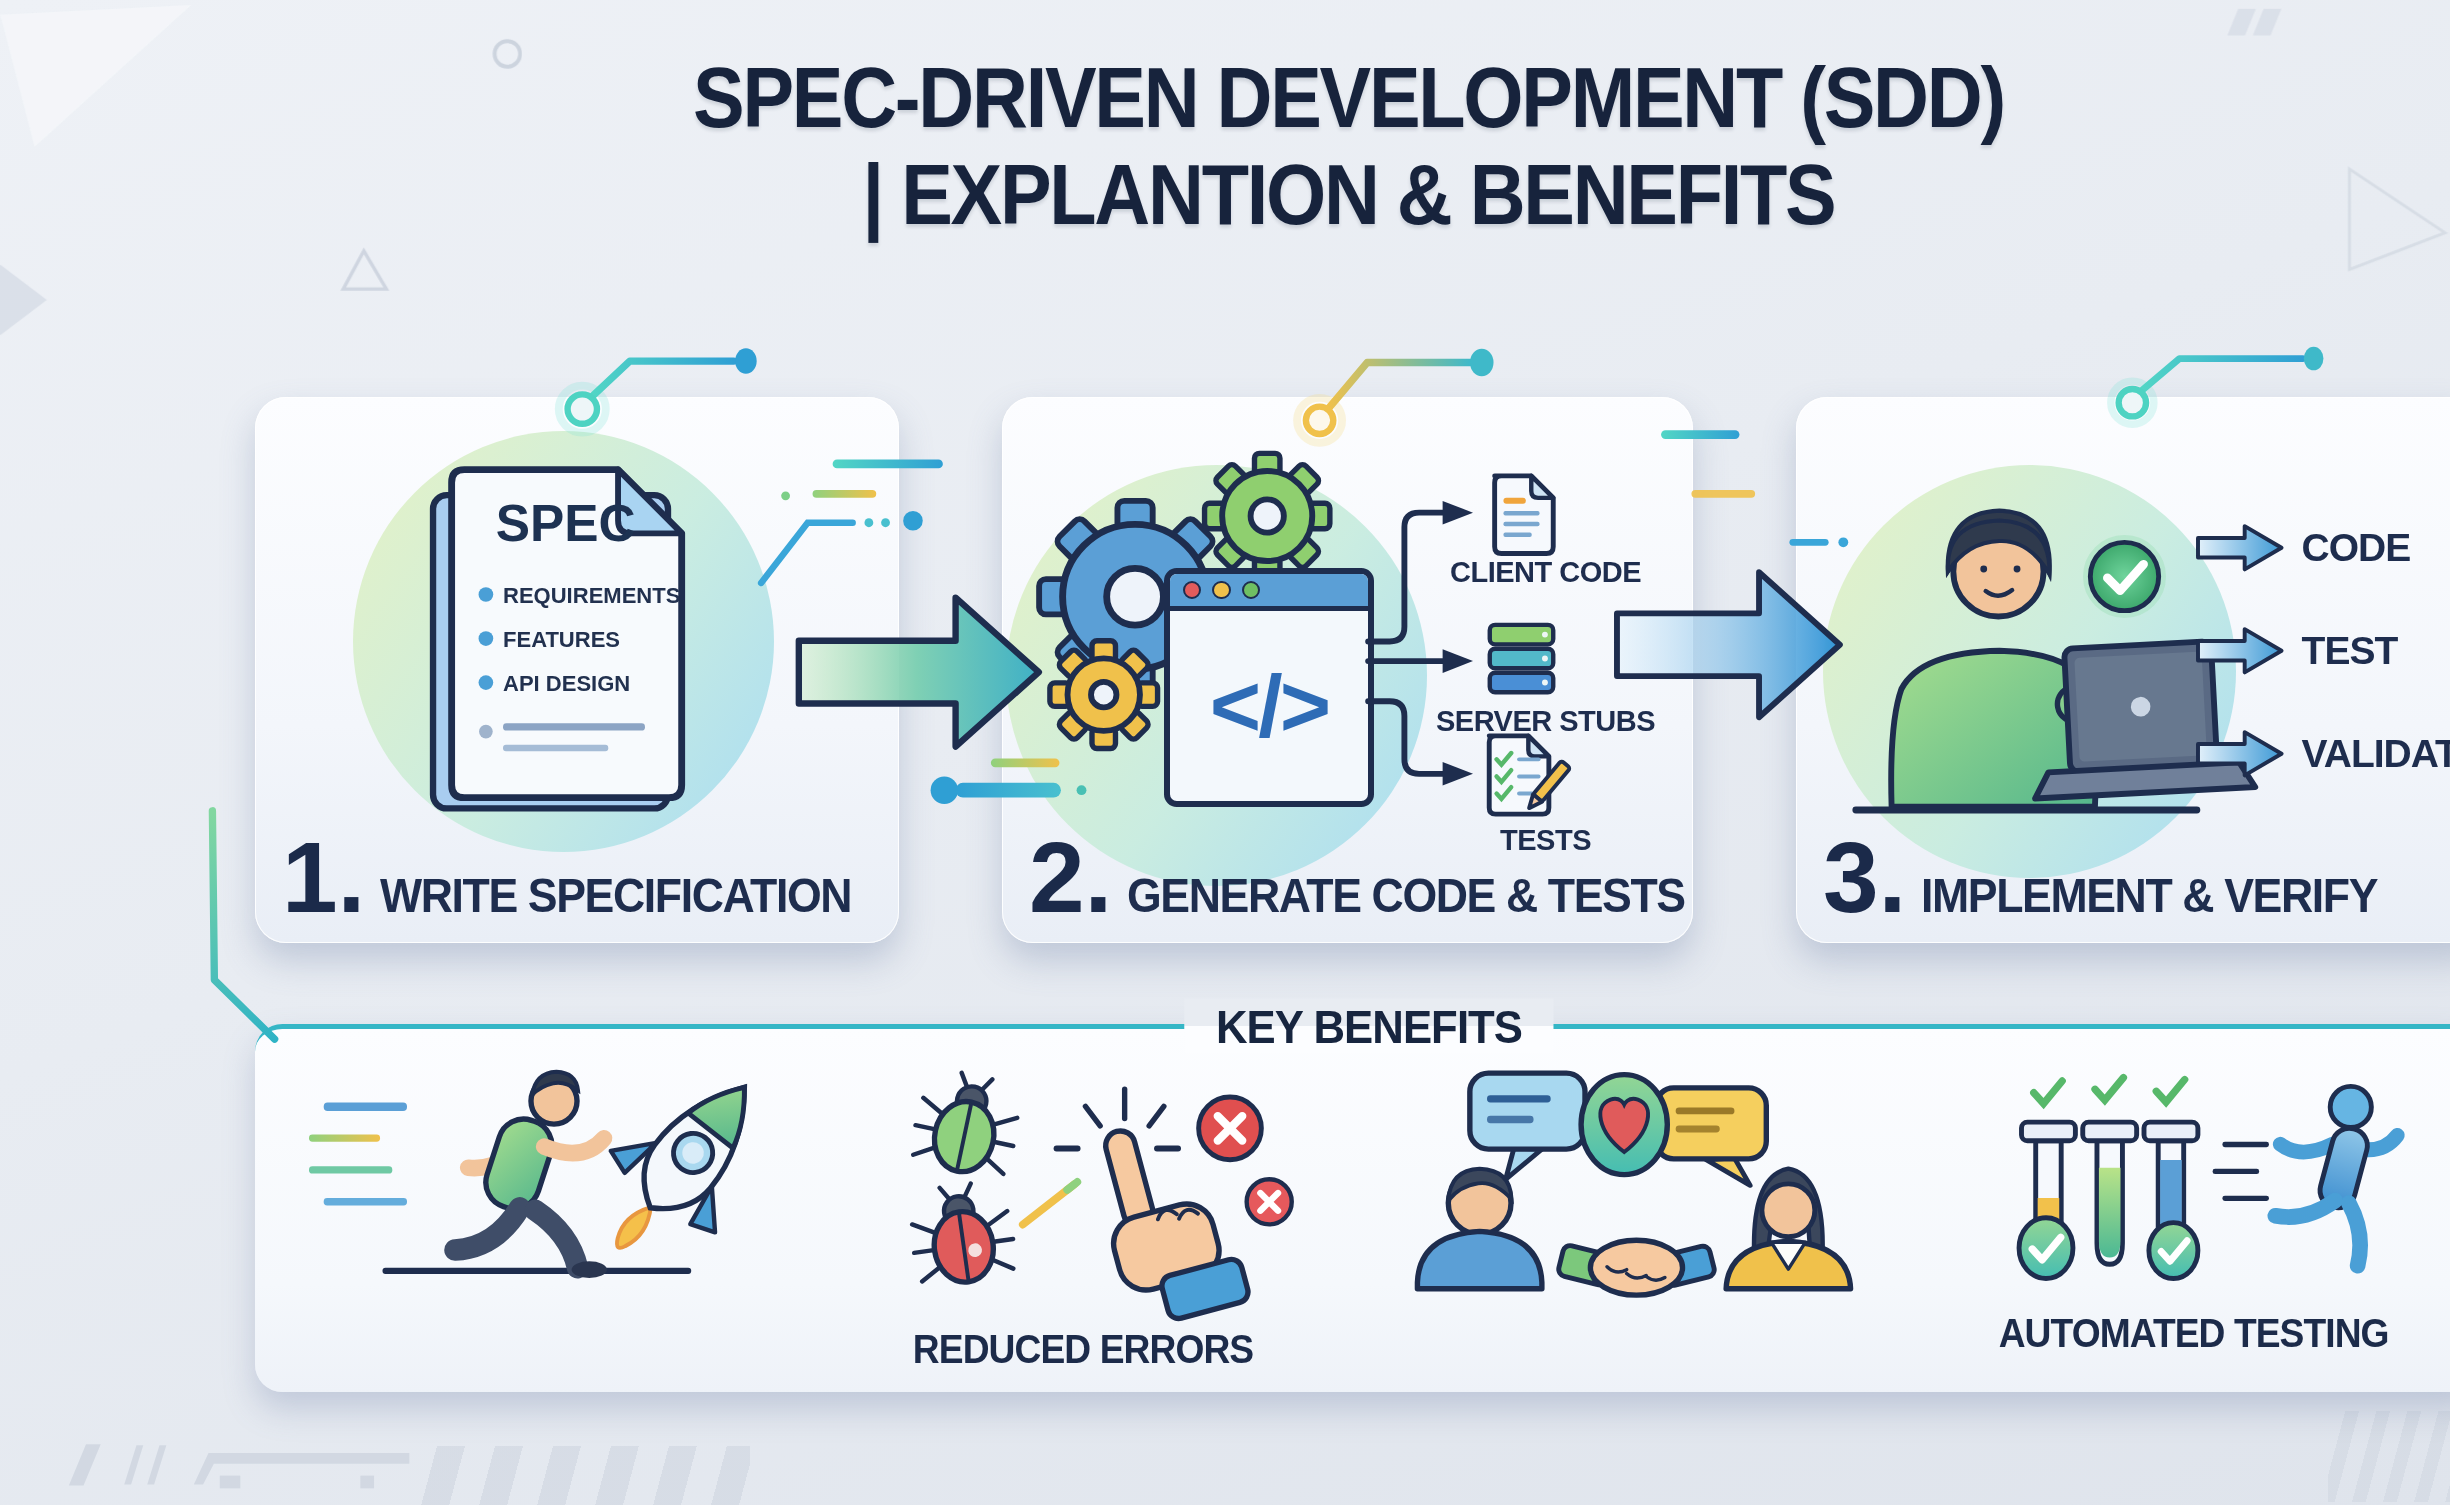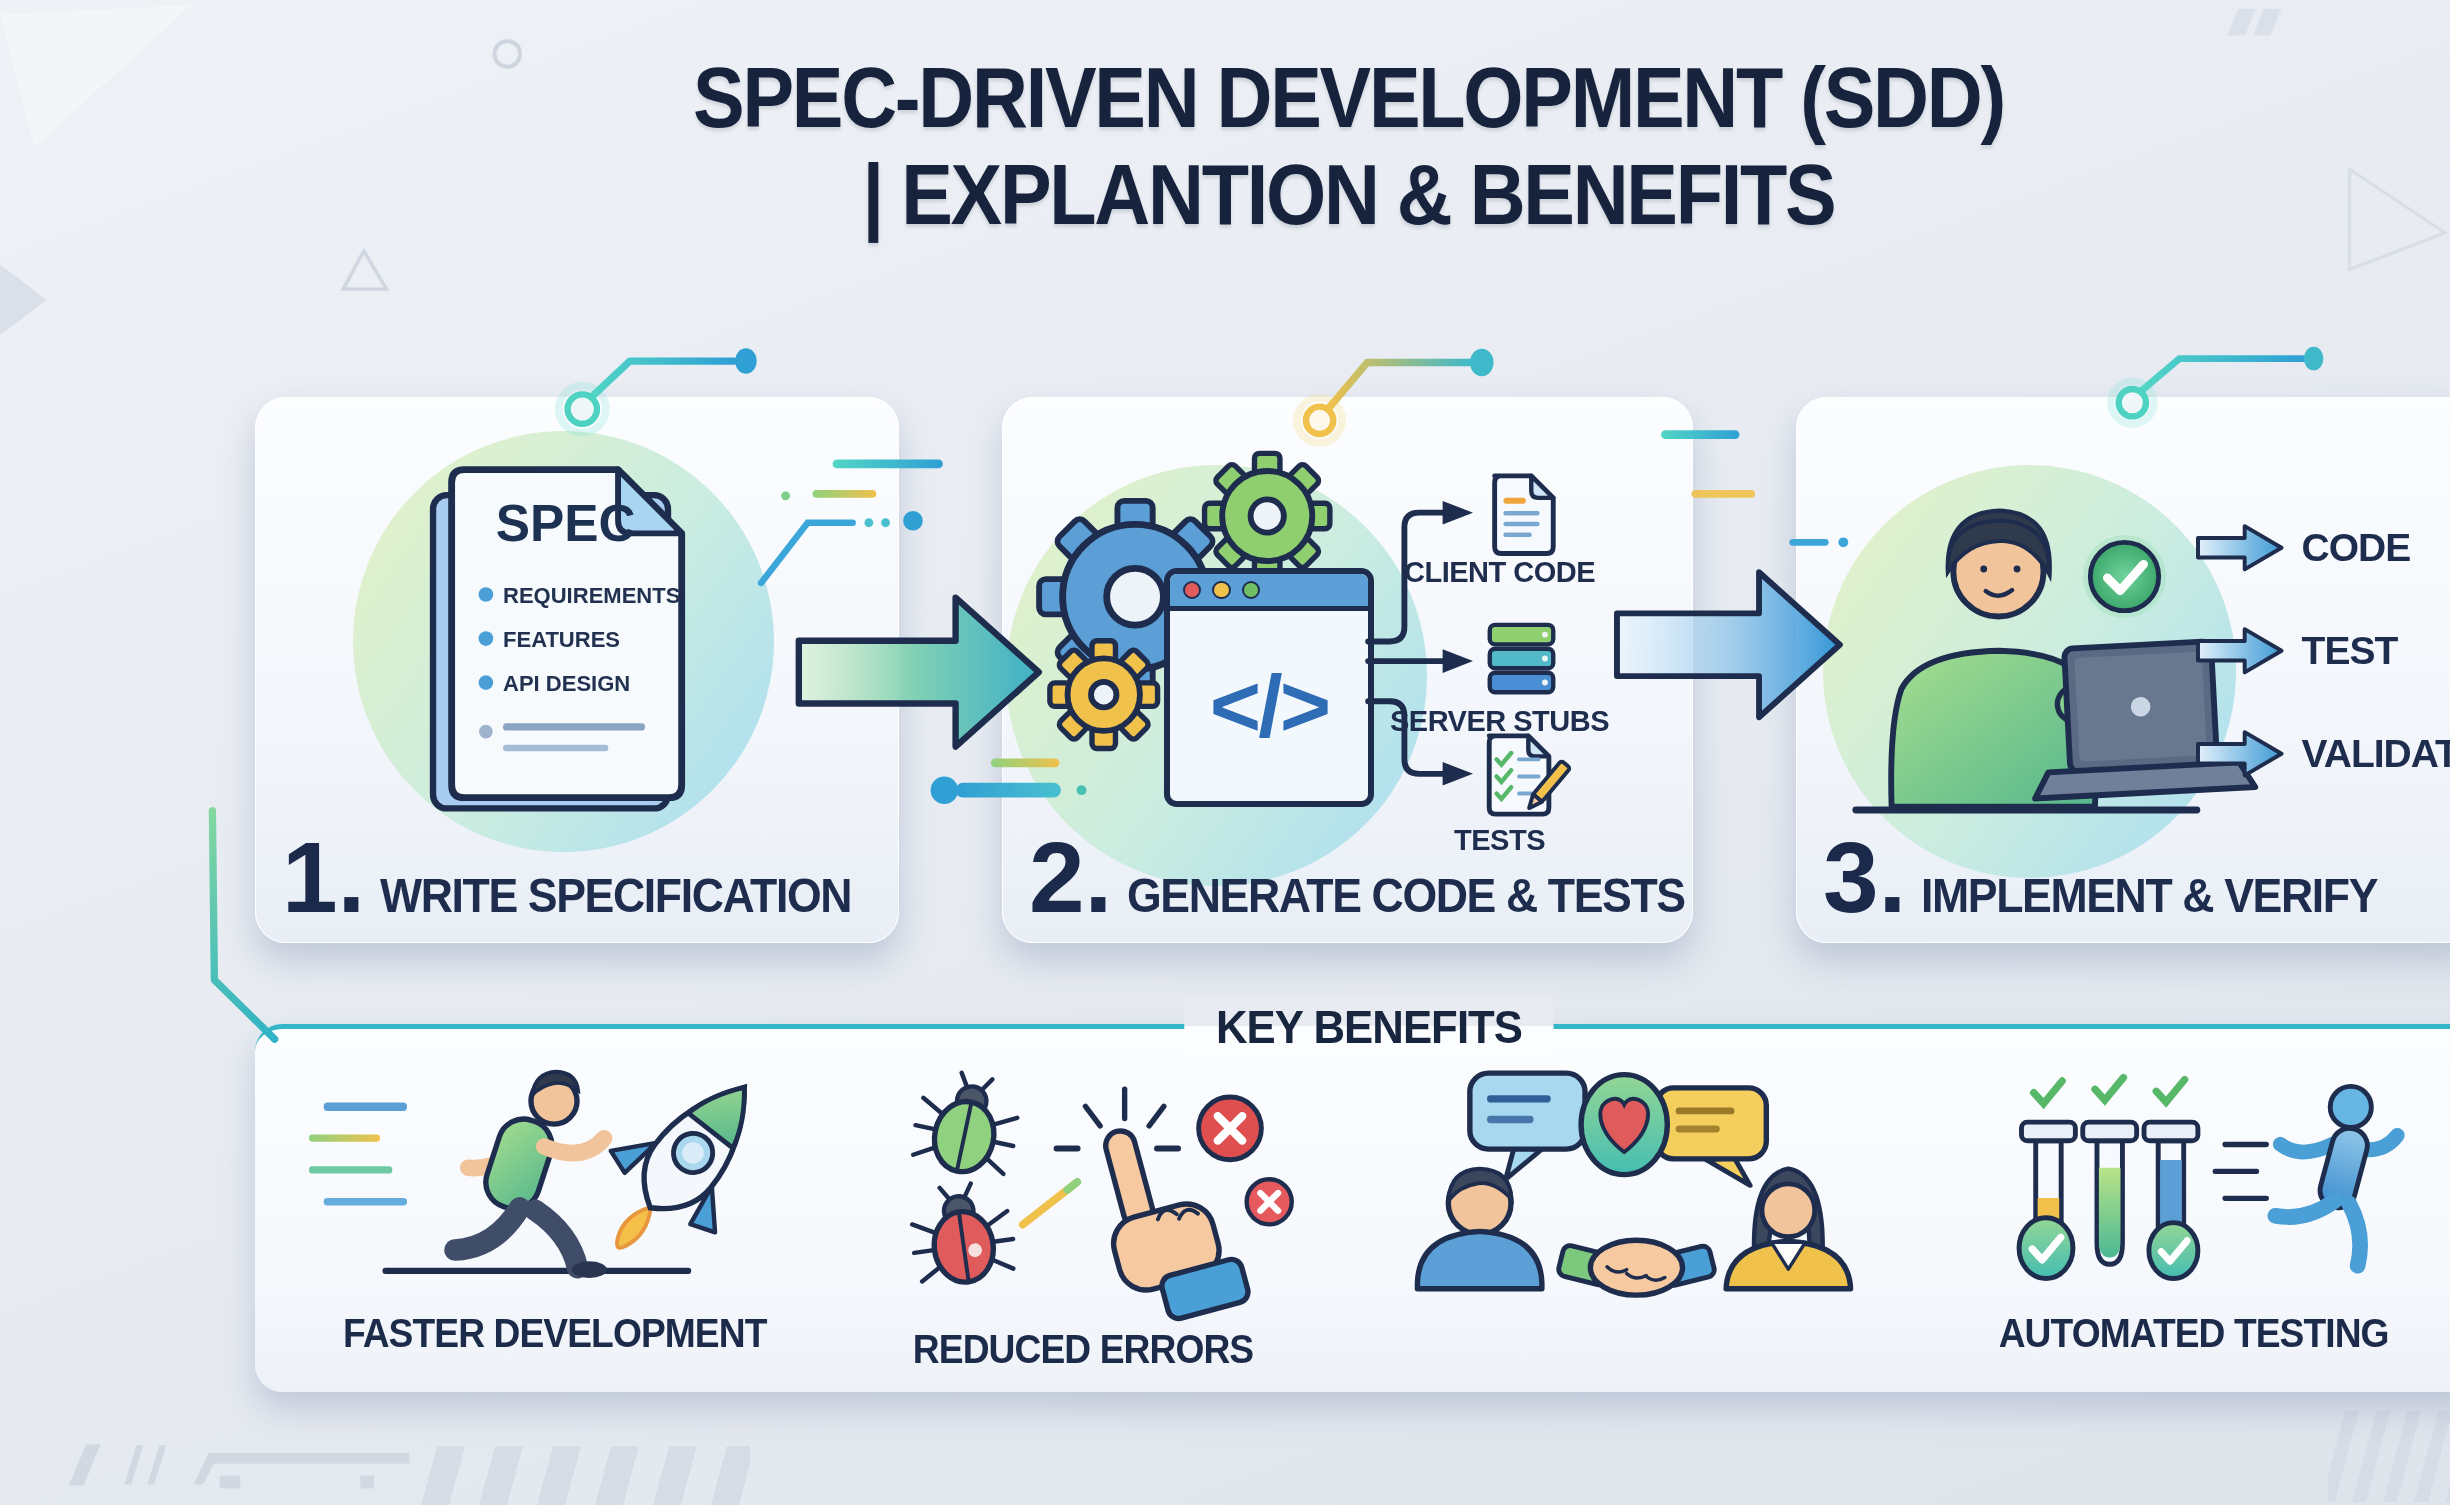--- a/index.html
+++ b/index.html
@@ -28,21 +28,21 @@
   .lbl{font-size:48px;font-weight:800;color:#1e2d4e;letter-spacing:-1.5px;white-space:nowrap;}
   
   .window{position:absolute;left:162px;top:171px;width:198px;height:227px;z-index:3;
     background:#f3f8fc;border:6.4px solid #1e2d4e;border-radius:12.7px;overflow:hidden;}
   .win-bar{height:32px;background:#5b9fd6;border-bottom:5.4px solid #1e2d4e;display:flex;align-items:center;gap:10.8px;padding-left:12.7px;}
   .win-dot{width:14.7px;height:14.7px;border-radius:50%;border:2.9px solid #1e2d4e;}
   .win-body{height:calc(100% - 38px);display:flex;align-items:center;justify-content:center;}
   .code-sym{font-size:88px;font-weight:800;color:#2e6cb6;letter-spacing:-2.9px;}
   .gears,.connector,.doc,.person,.checkcircle{position:absolute;}
   .out-icon{position:absolute;z-index:4;}
-  .out-label{position:absolute;left:385px;width:225px;text-align:center;
+  .out-label{position:absolute;left:431px;width:225px;text-align:center;
     font-size:29px;font-weight:800;color:#1e2d4e;letter-spacing:-0.5px;z-index:4;white-space:nowrap;}
   
   .vrow{position:absolute;left:402px;display:flex;align-items:center;gap:17.6px;z-index:4;}
   .vrow span{font-size:39px;font-weight:800;color:#1e2d4e;letter-spacing:-1px;}
   
   .panel{position:absolute;left:255px;top:1024px;width:2227px;height:363px;border-radius:27.4px;z-index:2;
     background:linear-gradient(180deg,#fcfdff 0%,#f5f8fc 70%,#eef2f8 100%);
     border-top:5.9px solid #35b6c6;
     box-shadow:0 16.7px 32px rgba(100,120,160,.28);}
   .panel-heading{position:absolute;left:50%;top:-2.9px;transform:translate(-50%,-50%) scaleX(.93);
@@ -274,21 +274,20 @@
         <g transform="translate(790,190) rotate(38)">
           <path d="M0 150 Q30 200 8 245 Q-2 268 -14 242 Q-34 198 0 150 Z" fill="#f5c04a" stroke="#e8973f" stroke-width="8"></path>
           <path d="M-72 40 L-135 110 L-85 128 Z" fill="#4a9fd6" stroke="#1e2d4e" stroke-width="9" stroke-linejoin="round"></path>
           <path d="M72 40 L135 110 L85 128 Z" fill="#4a9fd6" stroke="#1e2d4e" stroke-width="9" stroke-linejoin="round"></path>
           <path d="M0 -160 Q75 -60 72 45 Q70 110 0 152 Q-70 110 -72 45 Q-75 -60 0 -160 Z" fill="#f4f8fc" stroke="#1e2d4e" stroke-width="11"></path>
           <path d="M0 -160 Q45 -105 58 -48 L-58 -48 Q-45 -105 0 -160 Z" fill="url(#gradGreen)" stroke="#1e2d4e" stroke-width="10"></path>
           <circle cx="0" cy="10" r="40" fill="#a9d8ef" stroke="#1e2d4e" stroke-width="10"></circle>
           <circle cx="0" cy="10" r="22" fill="#d9ecf8"></circle>
         </g>
       </svg>
-      <div class="b-label"><span class="cond">FASTER DEVELOPMENT</span></div>
     </div>
 
     <div class="benefit b2">
       <svg class="b-icon" viewBox="0 0 1000 500">
         <g transform="translate(260,120) rotate(12)">
           <path d="M-55 -25 L-98 -48 M-58 10 L-102 10 M-52 45 L-94 70 M55 -25 L98 -48 M58 10 L102 10 M52 45 L94 70 M-14 -86 L-32 -114 M14 -86 L32 -114" stroke="#1e2d4e" stroke-width="9" stroke-linecap="round"></path>
           <circle cx="0" cy="-62" r="30" fill="#4a5568" stroke="#1e2d4e" stroke-width="9"></circle>
           <ellipse cx="0" cy="12" rx="60" ry="72" fill="#8fd17e" stroke="#1e2d4e" stroke-width="11"></ellipse>
           <path d="M0 -58 L0 84" stroke="#1e2d4e" stroke-width="8"></path>
         </g>

